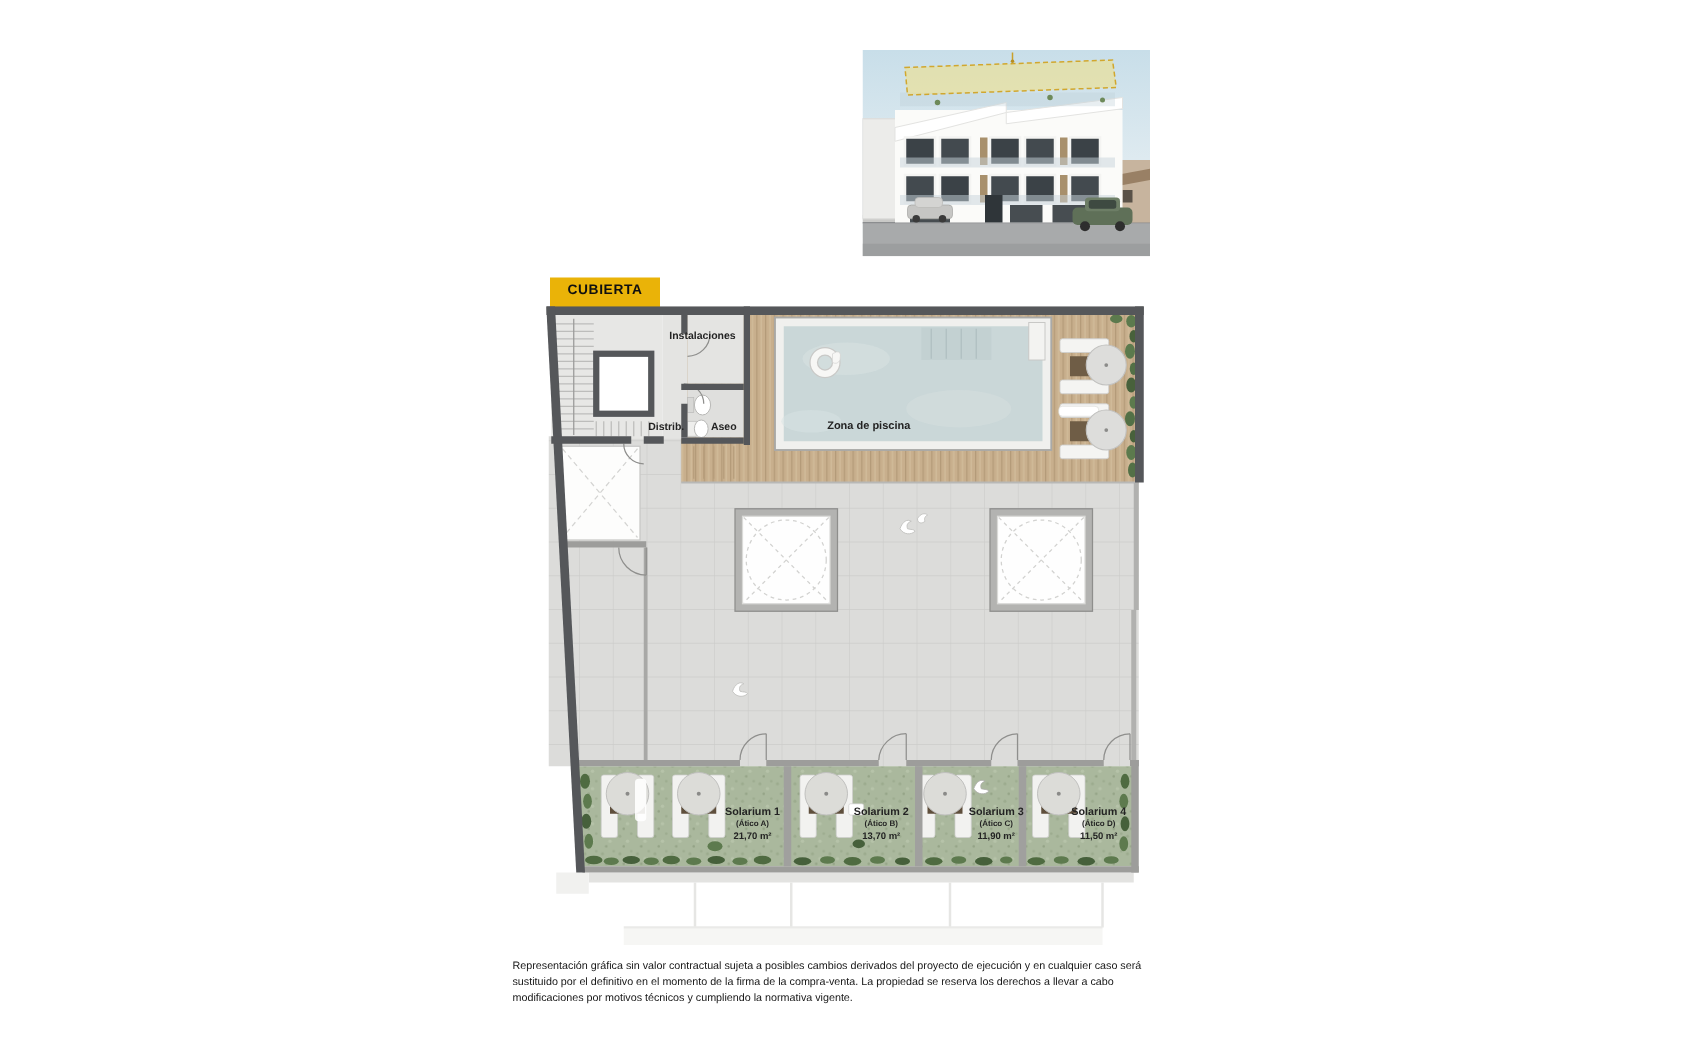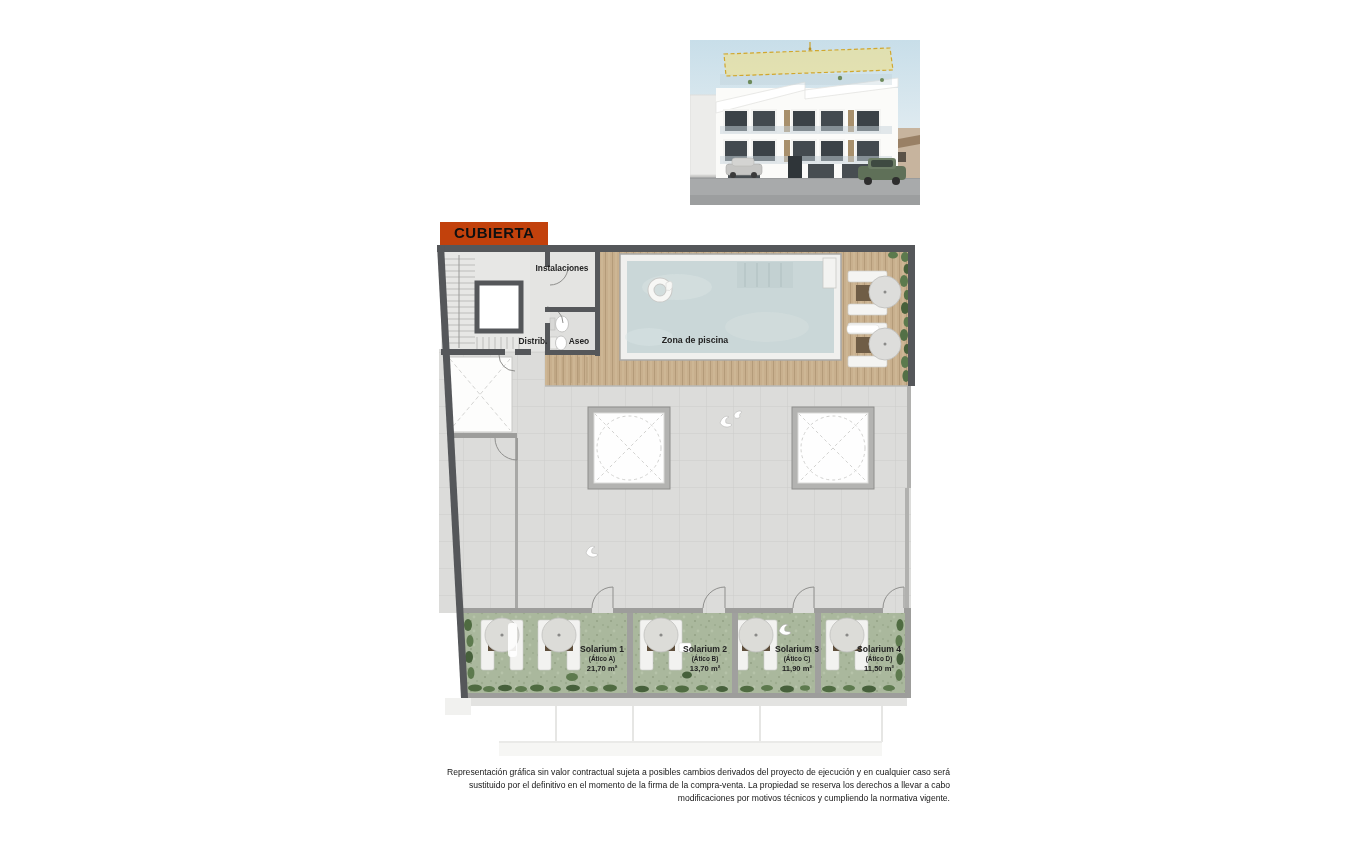--- a/index.html
+++ b/index.html
@@ -10,40 +10,40 @@
   .abs{position:absolute;}
   
   #photo{
     left:690px;top:40px;width:230px;height:165px;
     box-shadow:inset 0 0 16px 12px #ffffff;
   }
   #photo svg{display:block;}
   
   #cubierta-badge{
     left:440px;top:222px;
-    background:#c2410c;color:#101010;
-    font-size:15px;font-weight:bold;letter-spacing:.5px;
+    background:#eab308;color:#101010;
+    font-size:11px;font-weight:bold;letter-spacing:.5px;
     padding:2px 14px 19px 14px;line-height:17px;
   }
   
   #plan{left:437px;top:245px;width:480px;height:515px;}
   #plan svg{display:block;}
   svg text{
     font-family:"Liberation Sans",sans-serif;
     fill:#232323;
   }
   .room-label{font-size:8.4px;font-weight:600;}
   .pool-label{font-size:8.8px;font-weight:600;}
   .sol-name{font-size:8.6px;font-weight:600;}
   .sol-unit{font-size:6.4px;font-weight:600;}
   .sol-area{font-size:7.6px;font-weight:600;}
   
   #disclaimer{
     left:410px;top:766px;width:540px;
-    font-size:8.6px;line-height:1.5;text-align:right;color:#161616;
+    font-size:8.6px;line-height:1.5;text-align:left;color:#161616;
     font-weight:500;
   }
 </style>
 </head>
 <body>
 
 <div id="photo" class="abs">
   <svg width="230" height="165" viewBox="0 0 230 165">
     <defs>
       <linearGradient id="sky" x1="0" y1="0" x2="0" y2="1">

